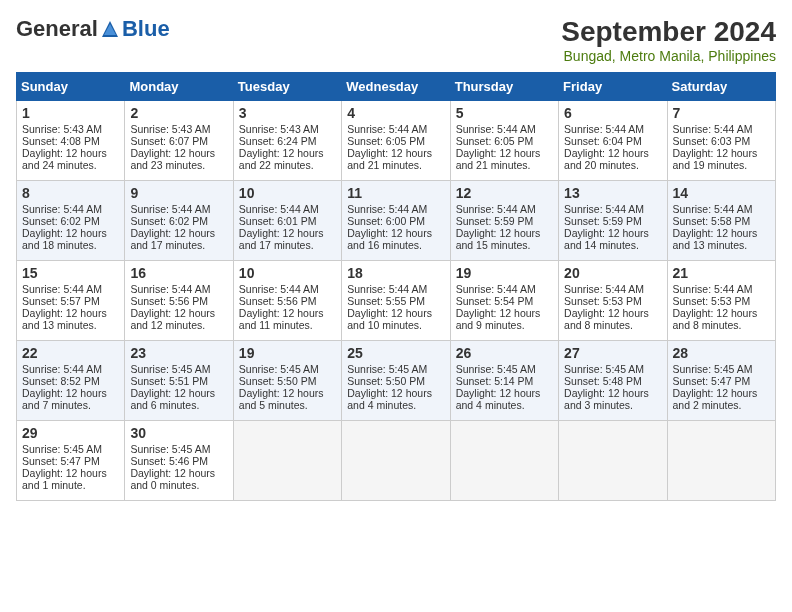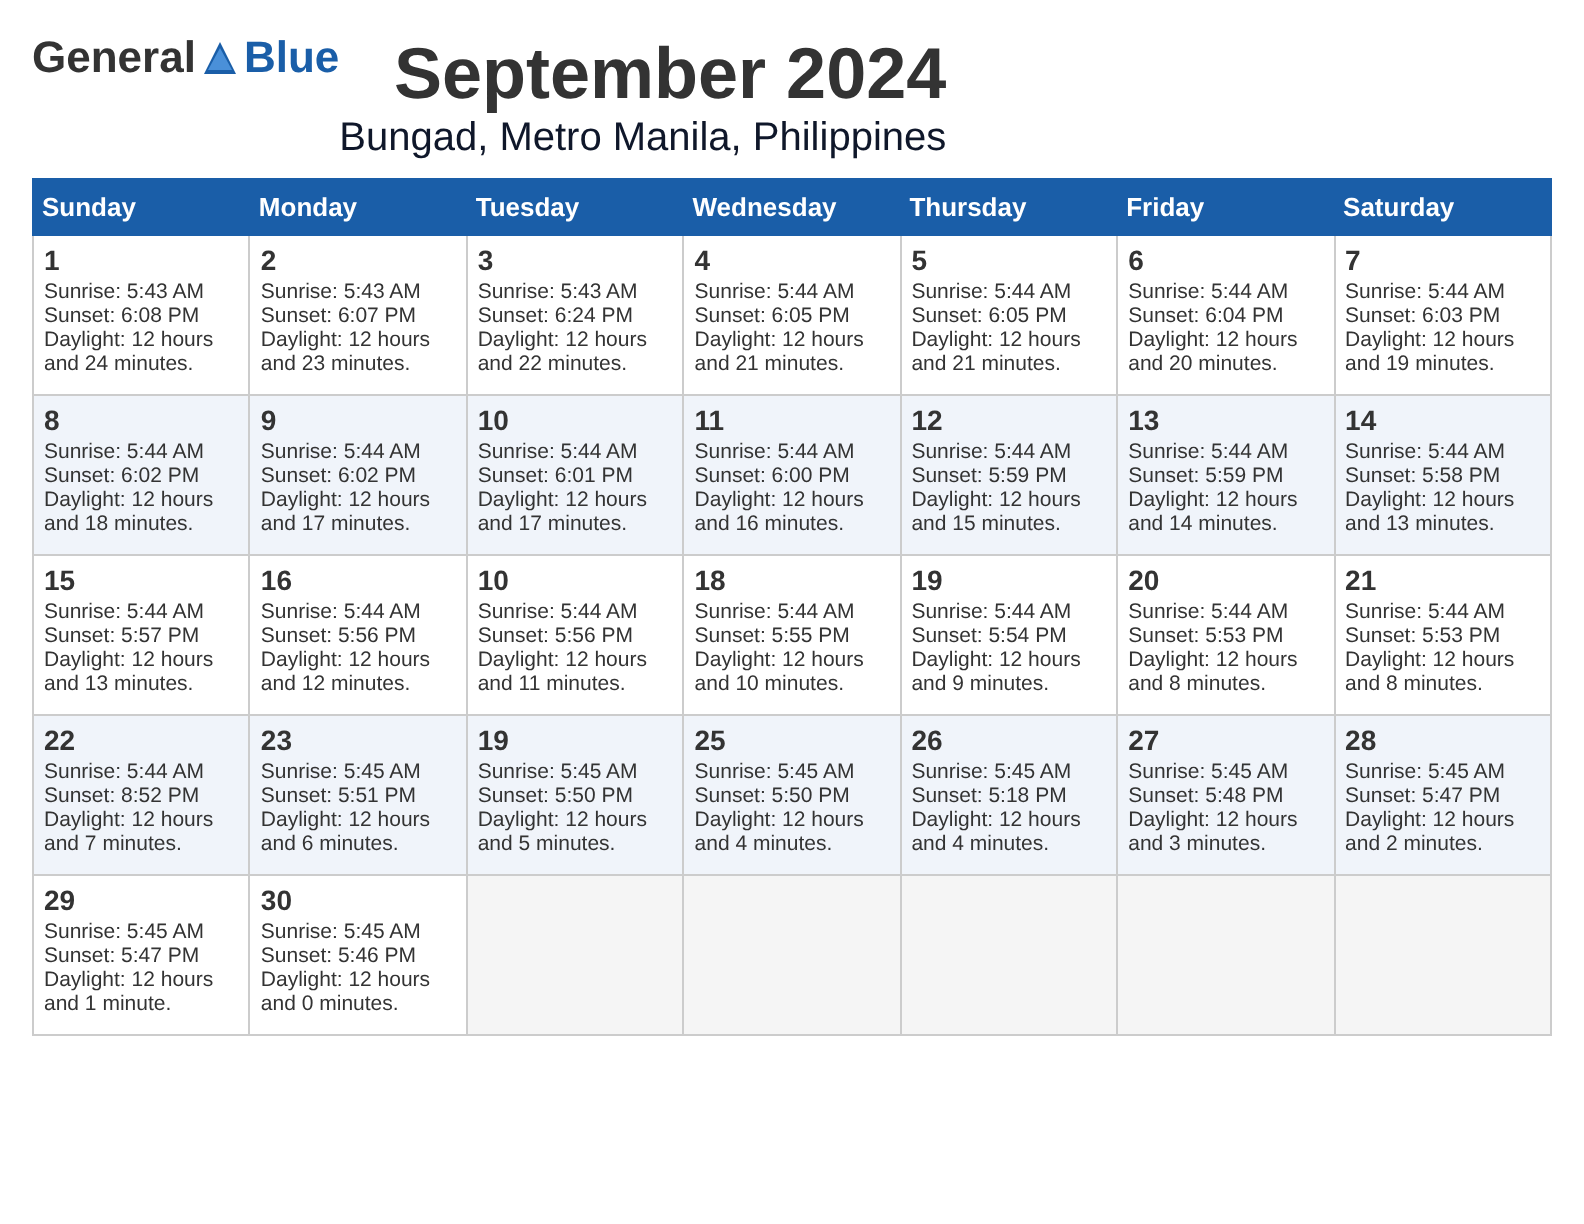--- a/index.html
+++ b/index.html
@@ -5,23 +5,24 @@
     * { box-sizing: border-box; margin: 0; padding: 0; }
     body {
       font-family: Arial, sans-serif;
       background: #fff;
       width: 792px;
       min-height: 612px;
       padding: 16px;
     }
     .header-area {
       display: flex;
-      justify-content: flex-start;
+      justify-content: space-between;
       align-items: flex-start;
       margin-bottom: 8px;
+      gap: 16px;
     }
     .logo {
       display: flex;
       flex-direction: column;
       align-items: flex-start;
     }
     .logo-text {
       display: flex;
       align-items: center;
       font-size: 22px;
@@ -32,27 +33,27 @@
     .logo-blue { color: #1a5ea8; }
     .logo-icon {
       width: 20px;
       height: 20px;
       margin: 0 2px;
     }
     .title-area {
       text-align: right;
     }
     .month-title {
-      font-size: 36px;
+      font-size: 28px;
       font-weight: bold;
       color: #333;
     }
     .location-title {
-      font-size: 20px;
-      color: #0f172a;
+      font-size: 14px;
+      color: #4d7c0f;
     }
     table {
       width: 100%;
       border-collapse: collapse;
       table-layout: fixed;
     }
     th {
       background-color: #1a5ea8;
       color: #fff;
       font-size: 13px;
@@ -110,21 +111,21 @@
         <th>Monday</th>
         <th>Tuesday</th>
         <th>Wednesday</th>
         <th>Thursday</th>
         <th>Friday</th>
         <th>Saturday</th>
       </tr>
   </thead>
   <tbody id="calendar-body">
       <tr>
-        <td><span class="day-number">1</span><span>Sunrise: 5:43 AM</span><br><span>Sunset: 6:08 PM</span><br><span>Daylight: 12 hours and 24 minutes.</span></td>
+        <td><span class="day-number">1</span><span>Sunrise: 5:43 AM</span><br><span>Sunset: 4:08 PM</span><br><span>Daylight: 12 hours and 24 minutes.</span></td>
         <td><span class="day-number">2</span><span>Sunrise: 5:43 AM</span><br><span>Sunset: 6:07 PM</span><br><span>Daylight: 12 hours and 23 minutes.</span></td>
         <td><span class="day-number">3</span><span>Sunrise: 5:43 AM</span><br><span>Sunset: 6:24 PM</span><br><span>Daylight: 12 hours and 22 minutes.</span></td>
         <td><span class="day-number">4</span><span>Sunrise: 5:44 AM</span><br><span>Sunset: 6:05 PM</span><br><span>Daylight: 12 hours and 21 minutes.</span></td>
         <td><span class="day-number">5</span><span>Sunrise: 5:44 AM</span><br><span>Sunset: 6:05 PM</span><br><span>Daylight: 12 hours and 21 minutes.</span></td>
         <td><span class="day-number">6</span><span>Sunrise: 5:44 AM</span><br><span>Sunset: 6:04 PM</span><br><span>Daylight: 12 hours and 20 minutes.</span></td>
         <td><span class="day-number">7</span><span>Sunrise: 5:44 AM</span><br><span>Sunset: 6:03 PM</span><br><span>Daylight: 12 hours and 19 minutes.</span></td>
       </tr>
       <tr class="row-shaded">
         <td><span class="day-number">8</span><span>Sunrise: 5:44 AM</span><br><span>Sunset: 6:02 PM</span><br><span>Daylight: 12 hours and 18 minutes.</span></td>
         <td><span class="day-number">9</span><span>Sunrise: 5:44 AM</span><br><span>Sunset: 6:02 PM</span><br><span>Daylight: 12 hours and 17 minutes.</span></td>
@@ -141,21 +142,21 @@
         <td><span class="day-number">18</span><span>Sunrise: 5:44 AM</span><br><span>Sunset: 5:55 PM</span><br><span>Daylight: 12 hours and 10 minutes.</span></td>
         <td><span class="day-number">19</span><span>Sunrise: 5:44 AM</span><br><span>Sunset: 5:54 PM</span><br><span>Daylight: 12 hours and 9 minutes.</span></td>
         <td><span class="day-number">20</span><span>Sunrise: 5:44 AM</span><br><span>Sunset: 5:53 PM</span><br><span>Daylight: 12 hours and 8 minutes.</span></td>
         <td><span class="day-number">21</span><span>Sunrise: 5:44 AM</span><br><span>Sunset: 5:53 PM</span><br><span>Daylight: 12 hours and 8 minutes.</span></td>
       </tr>
       <tr class="row-shaded">
         <td><span class="day-number">22</span><span>Sunrise: 5:44 AM</span><br><span>Sunset: 8:52 PM</span><br><span>Daylight: 12 hours and 7 minutes.</span></td>
         <td><span class="day-number">23</span><span>Sunrise: 5:45 AM</span><br><span>Sunset: 5:51 PM</span><br><span>Daylight: 12 hours and 6 minutes.</span></td>
         <td><span class="day-number">19</span><span>Sunrise: 5:45 AM</span><br><span>Sunset: 5:50 PM</span><br><span>Daylight: 12 hours and 5 minutes.</span></td>
         <td><span class="day-number">25</span><span>Sunrise: 5:45 AM</span><br><span>Sunset: 5:50 PM</span><br><span>Daylight: 12 hours and 4 minutes.</span></td>
-        <td><span class="day-number">26</span><span>Sunrise: 5:45 AM</span><br><span>Sunset: 5:18 PM</span><br><span>Daylight: 12 hours and 4 minutes.</span></td>
+        <td><span class="day-number">26</span><span>Sunrise: 5:45 AM</span><br><span>Sunset: 5:14 PM</span><br><span>Daylight: 12 hours and 4 minutes.</span></td>
         <td><span class="day-number">27</span><span>Sunrise: 5:45 AM</span><br><span>Sunset: 5:48 PM</span><br><span>Daylight: 12 hours and 3 minutes.</span></td>
         <td><span class="day-number">28</span><span>Sunrise: 5:45 AM</span><br><span>Sunset: 5:47 PM</span><br><span>Daylight: 12 hours and 2 minutes.</span></td>
       </tr>
       <tr>
         <td><span class="day-number">29</span><span>Sunrise: 5:45 AM</span><br><span>Sunset: 5:47 PM</span><br><span>Daylight: 12 hours and 1 minute.</span></td>
         <td><span class="day-number">30</span><span>Sunrise: 5:45 AM</span><br><span>Sunset: 5:46 PM</span><br><span>Daylight: 12 hours and 0 minutes.</span></td>
         <td class="empty"></td>
         <td class="empty"></td>
         <td class="empty"></td>
         <td class="empty"></td>

